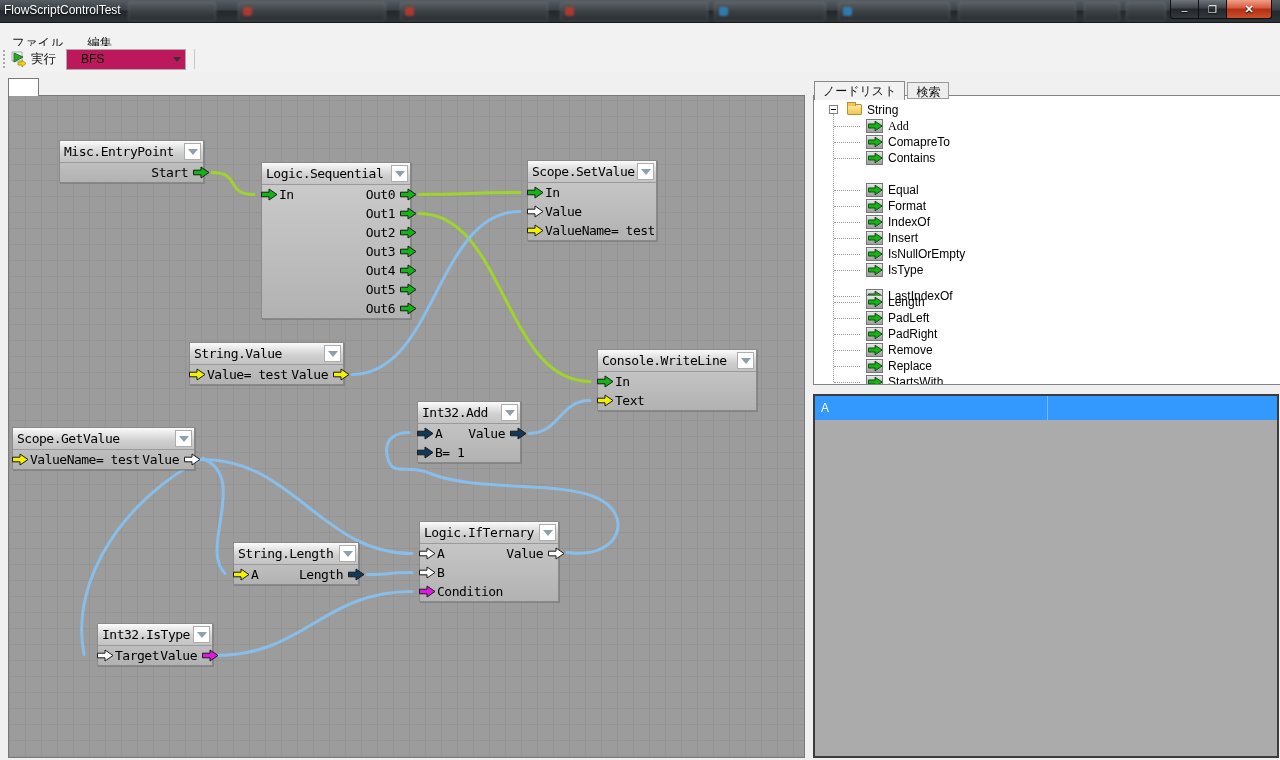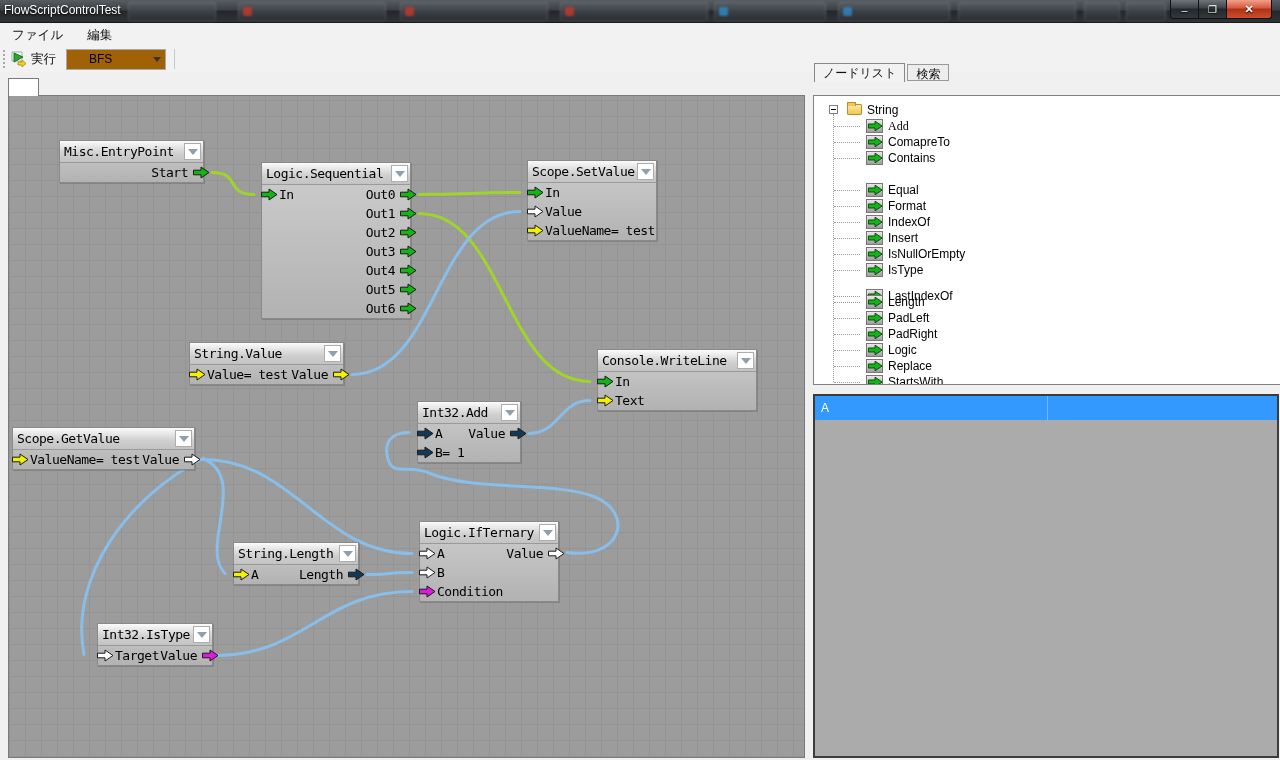--- a/index.html
+++ b/index.html
@@ -21,28 +21,28 @@
     display:flex; align-items:center; justify-content:center;
     background:linear-gradient(180deg,#6e757b,#3c4146 45%,#23272b 50%,#33383d);
     text-shadow:0 1px 1px #000; }
   .winbtn.min { width:29px; border-radius:0 0 0 3px; }
   .winbtn.max { width:28px; border-left:none; }
   .winbtn.close { width:45px; border-left:none; border-radius:0 0 3px 0;
     background:linear-gradient(180deg,#f0a08a,#d6573d 45%,#b03013 50%,#c9502d); font-size:11px; font-weight:bold; }
 
   
   .menubar { position:absolute; left:0; top:24px; width:1280px; height:22px; background:#f2f2f2; display:flex; }
-  .menu-item { padding:3px 12px; font-size:12.5px; color:#111; }
+  .menu-item { padding:11px 12px; font-size:12.5px; color:#111; }
   .toolbar { position:absolute; left:0; top:46px; width:1280px; height:26px; background:#f2f2f2; display:flex; align-items:center; }
   .grip { width:4px; height:20px; margin-left:2px;
     background-image:radial-gradient(circle,#a8a8a8 1px,transparent 1.2px); background-size:4px 4px; }
   .run-btn { display:flex; align-items:center; gap:4px; padding:2px 4px; }
   .run-label { font-size:12.5px; color:#111; }
-  .combo { width:100px; height:21px; background:#a16207; border:1px solid #aaa; margin-left:6px;
-    position:relative; font-size:12px; line-height:19px; padding-left:22px; }
+  .combo { width:120px; height:21px; background:#be185d; border:1px solid #aaa; margin-left:6px;
+    position:relative; font-size:12px; line-height:19px; padding-left:14px; }
   .combo-arrow { position:absolute; right:4px; top:7px; width:0; height:0;
     border-left:4px solid transparent; border-right:4px solid transparent; border-top:5px solid #333; }
   .tb-sep { width:1px; height:20px; background:#c8c8c8; margin-left:8px; }
 
   
   .canvas-tab { position:absolute; left:8px; top:78px; width:31px; height:18px; background:#fff;
     border:1px solid #7a7a7a; border-bottom:none; z-index:3; }
   .canvas { position:absolute; left:8px; top:95px; width:797px; height:663px;
     border:1px solid #7a7a7a; background-color:#9c9c9c;
     background-image:
@@ -63,21 +63,21 @@
     border-top:6px solid #8fa0ac; }
   .node-row { position:relative; height:19px; font-size:13px; line-height:19px; color:#000;
     white-space:nowrap; letter-spacing:-0.5px; }
   .in-label { margin-left:17px; }
   .out-label { position:absolute; right:15px; top:0; }
   .port { position:absolute; top:3px; width:17px; height:13px; }
   .port.in { left:-1px; }
   .port.out { right:-7px; }
 
   
-  .rp-tabs { position:absolute; left:814px; top:63px; height:18px; display:flex; z-index:3; }
+  .rp-tabs { position:absolute; left:814px; top:81px; height:18px; display:flex; z-index:3; }
   .rp-tab { font-size:12px; padding:1px 8px 0 8px; color:#111; }
   .rp-tab.active { background:#f2f2f2; border:1px solid #888; border-bottom:none; height:19px; }
   .rp-tab.inactive { background:#ededed; border:1px solid #999; height:17px; margin-left:2px; margin-top:1px; }
 
   .tree { position:absolute; left:813px; top:95px; width:516px; height:290px; background:#fff;
     border:1px solid #828282; overflow:hidden; }
   .tree-row { position:absolute; left:0; height:16px; font-size:12px; line-height:16px; color:#000; white-space:nowrap; }
   .expander { position:absolute; left:15px; top:3px; width:9px; height:9px; background:#fff; border:1px solid #808080; }
   .expander::after { content:""; position:absolute; left:1px; top:3px; width:5px; height:1px; background:#000; }
   .vline { position:absolute; left:19px; border-left:1px dotted #9a9a9a; }
@@ -529,21 +529,21 @@
       </span>
       <span class="tree-label child-label">PadRight</span>
     </div>
     <div class="tree-row" style="top: 246px; width: 100%;">
       <span class="hstub" style="top:8px"></span>
       <span class="node-ico">
         <svg class="arrow" width="15" height="12" viewBox="0 0 17 13" style="margin:0 0 0 1px">
           <path d="M0.5 4.2 L8 4.2 L8 1 L16 6.5 L8 12 L8 8.8 L0.5 8.8 Z" fill="#14B414" stroke="#0a3a0a" stroke-width="1"></path>
         </svg>
       </span>
-      <span class="tree-label child-label">Logic</span>
+      <span class="tree-label child-label">Remove</span>
     </div>
     <div class="tree-row" style="top: 262px; width: 100%;">
       <span class="hstub" style="top:8px"></span>
       <span class="node-ico">
         <svg class="arrow" width="15" height="12" viewBox="0 0 17 13" style="margin:0 0 0 1px">
           <path d="M0.5 4.2 L8 4.2 L8 1 L16 6.5 L8 12 L8 8.8 L0.5 8.8 Z" fill="#14B414" stroke="#0a3a0a" stroke-width="1"></path>
         </svg>
       </span>
       <span class="tree-label child-label">Replace</span>
     </div>

